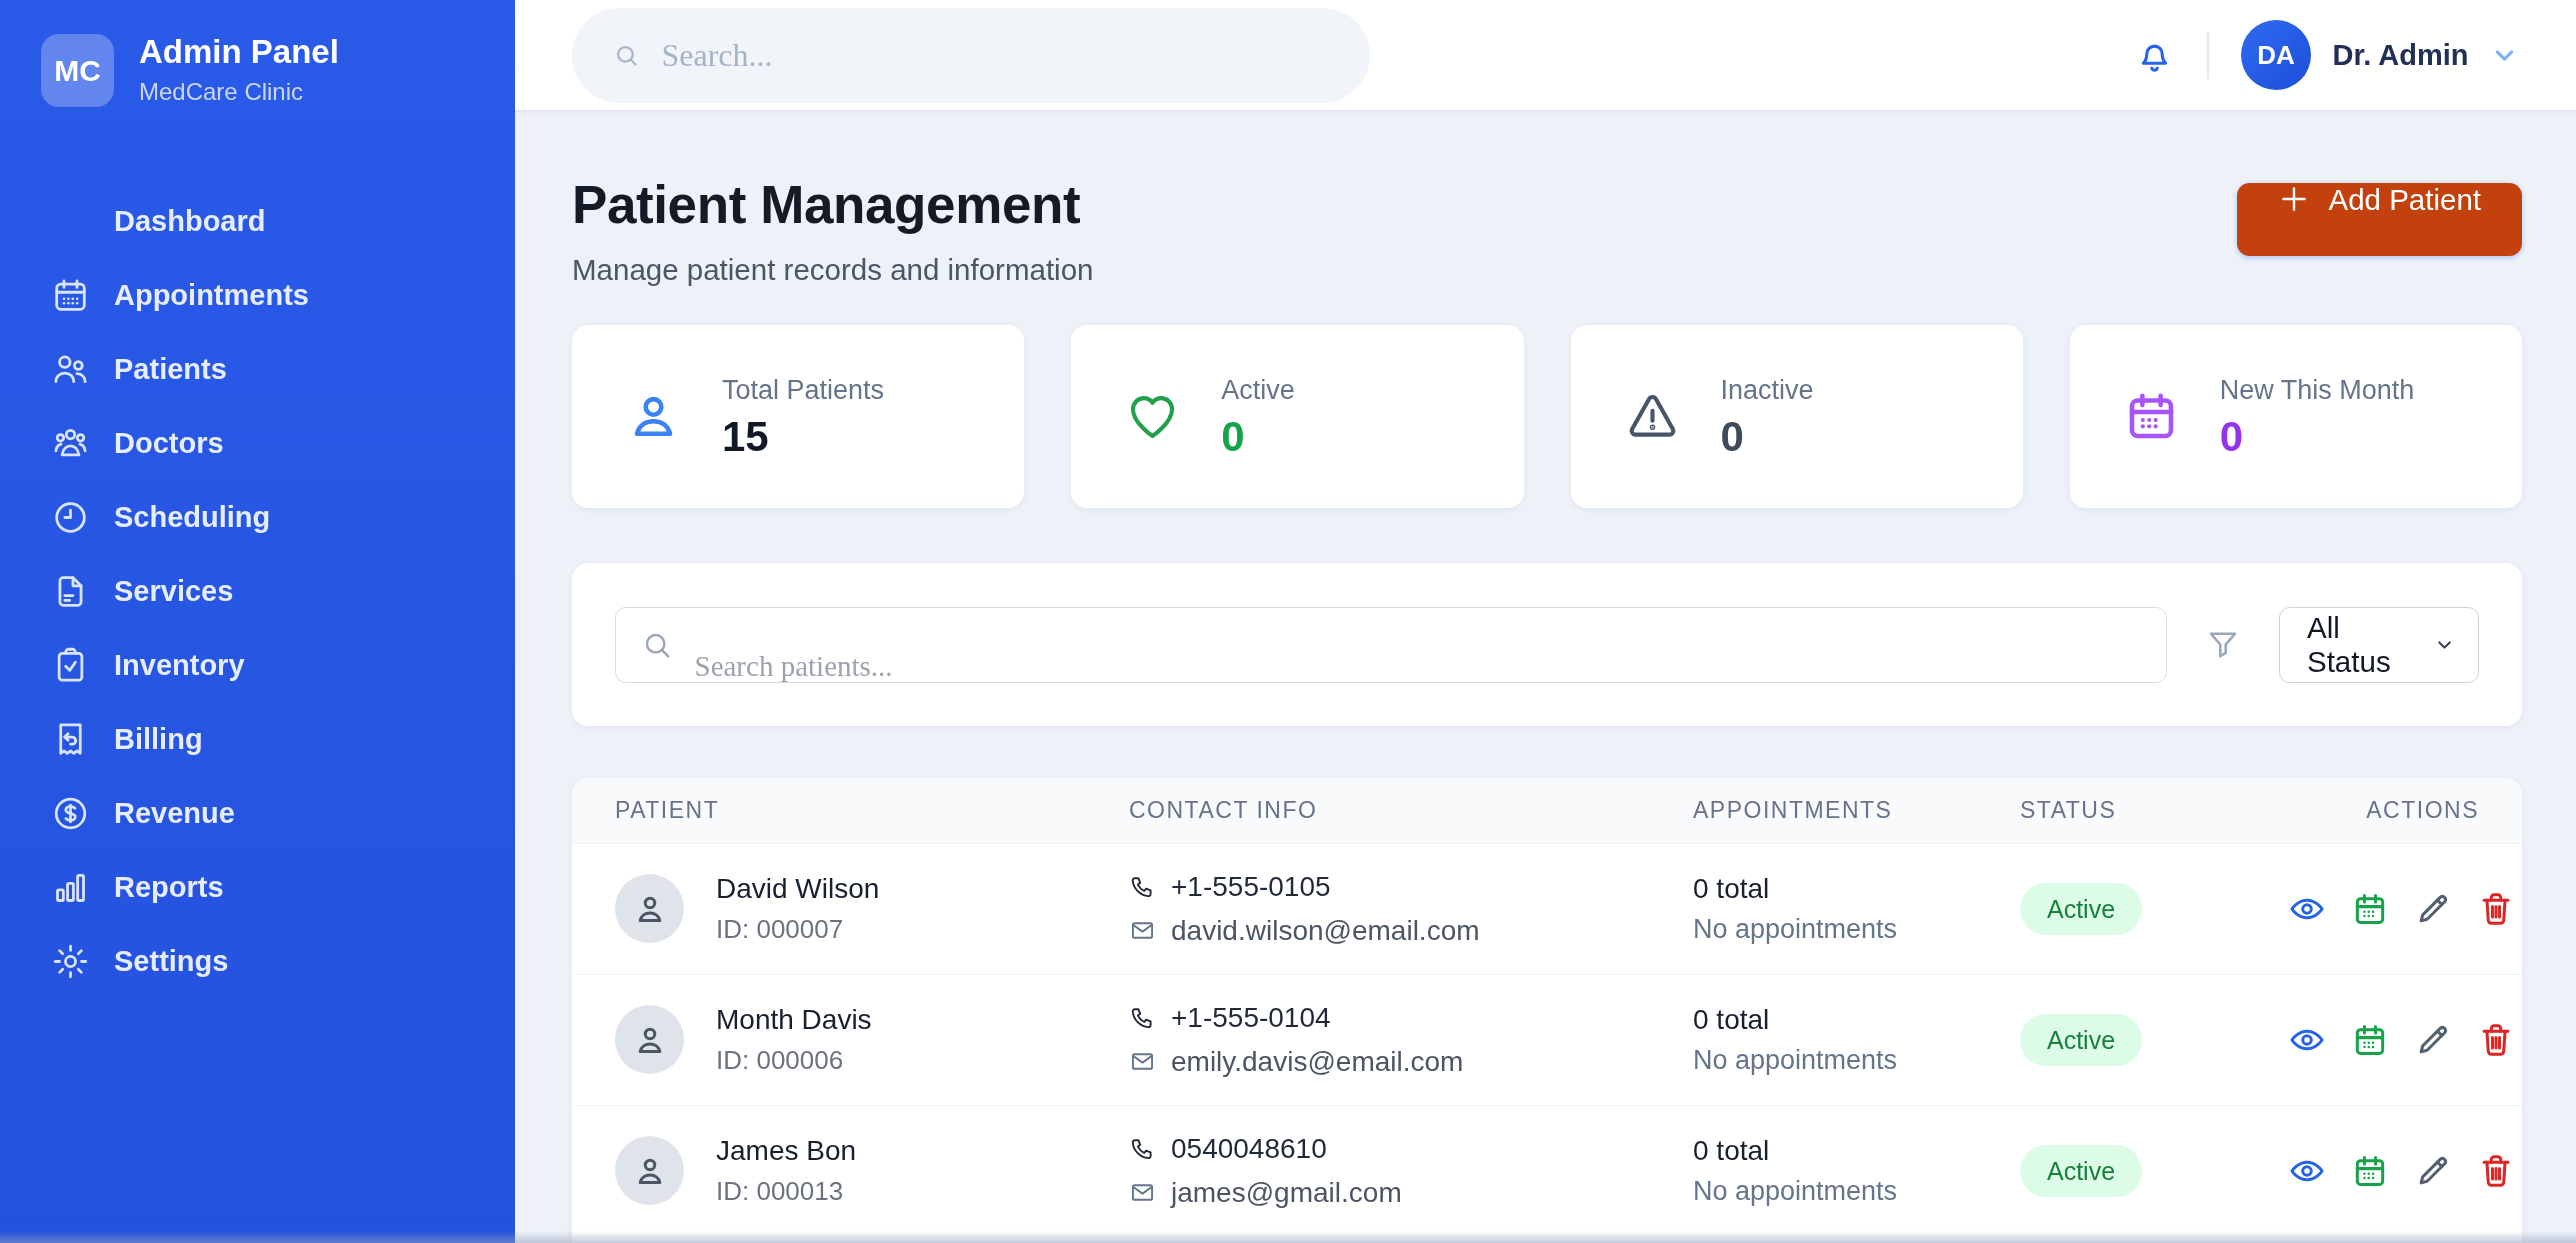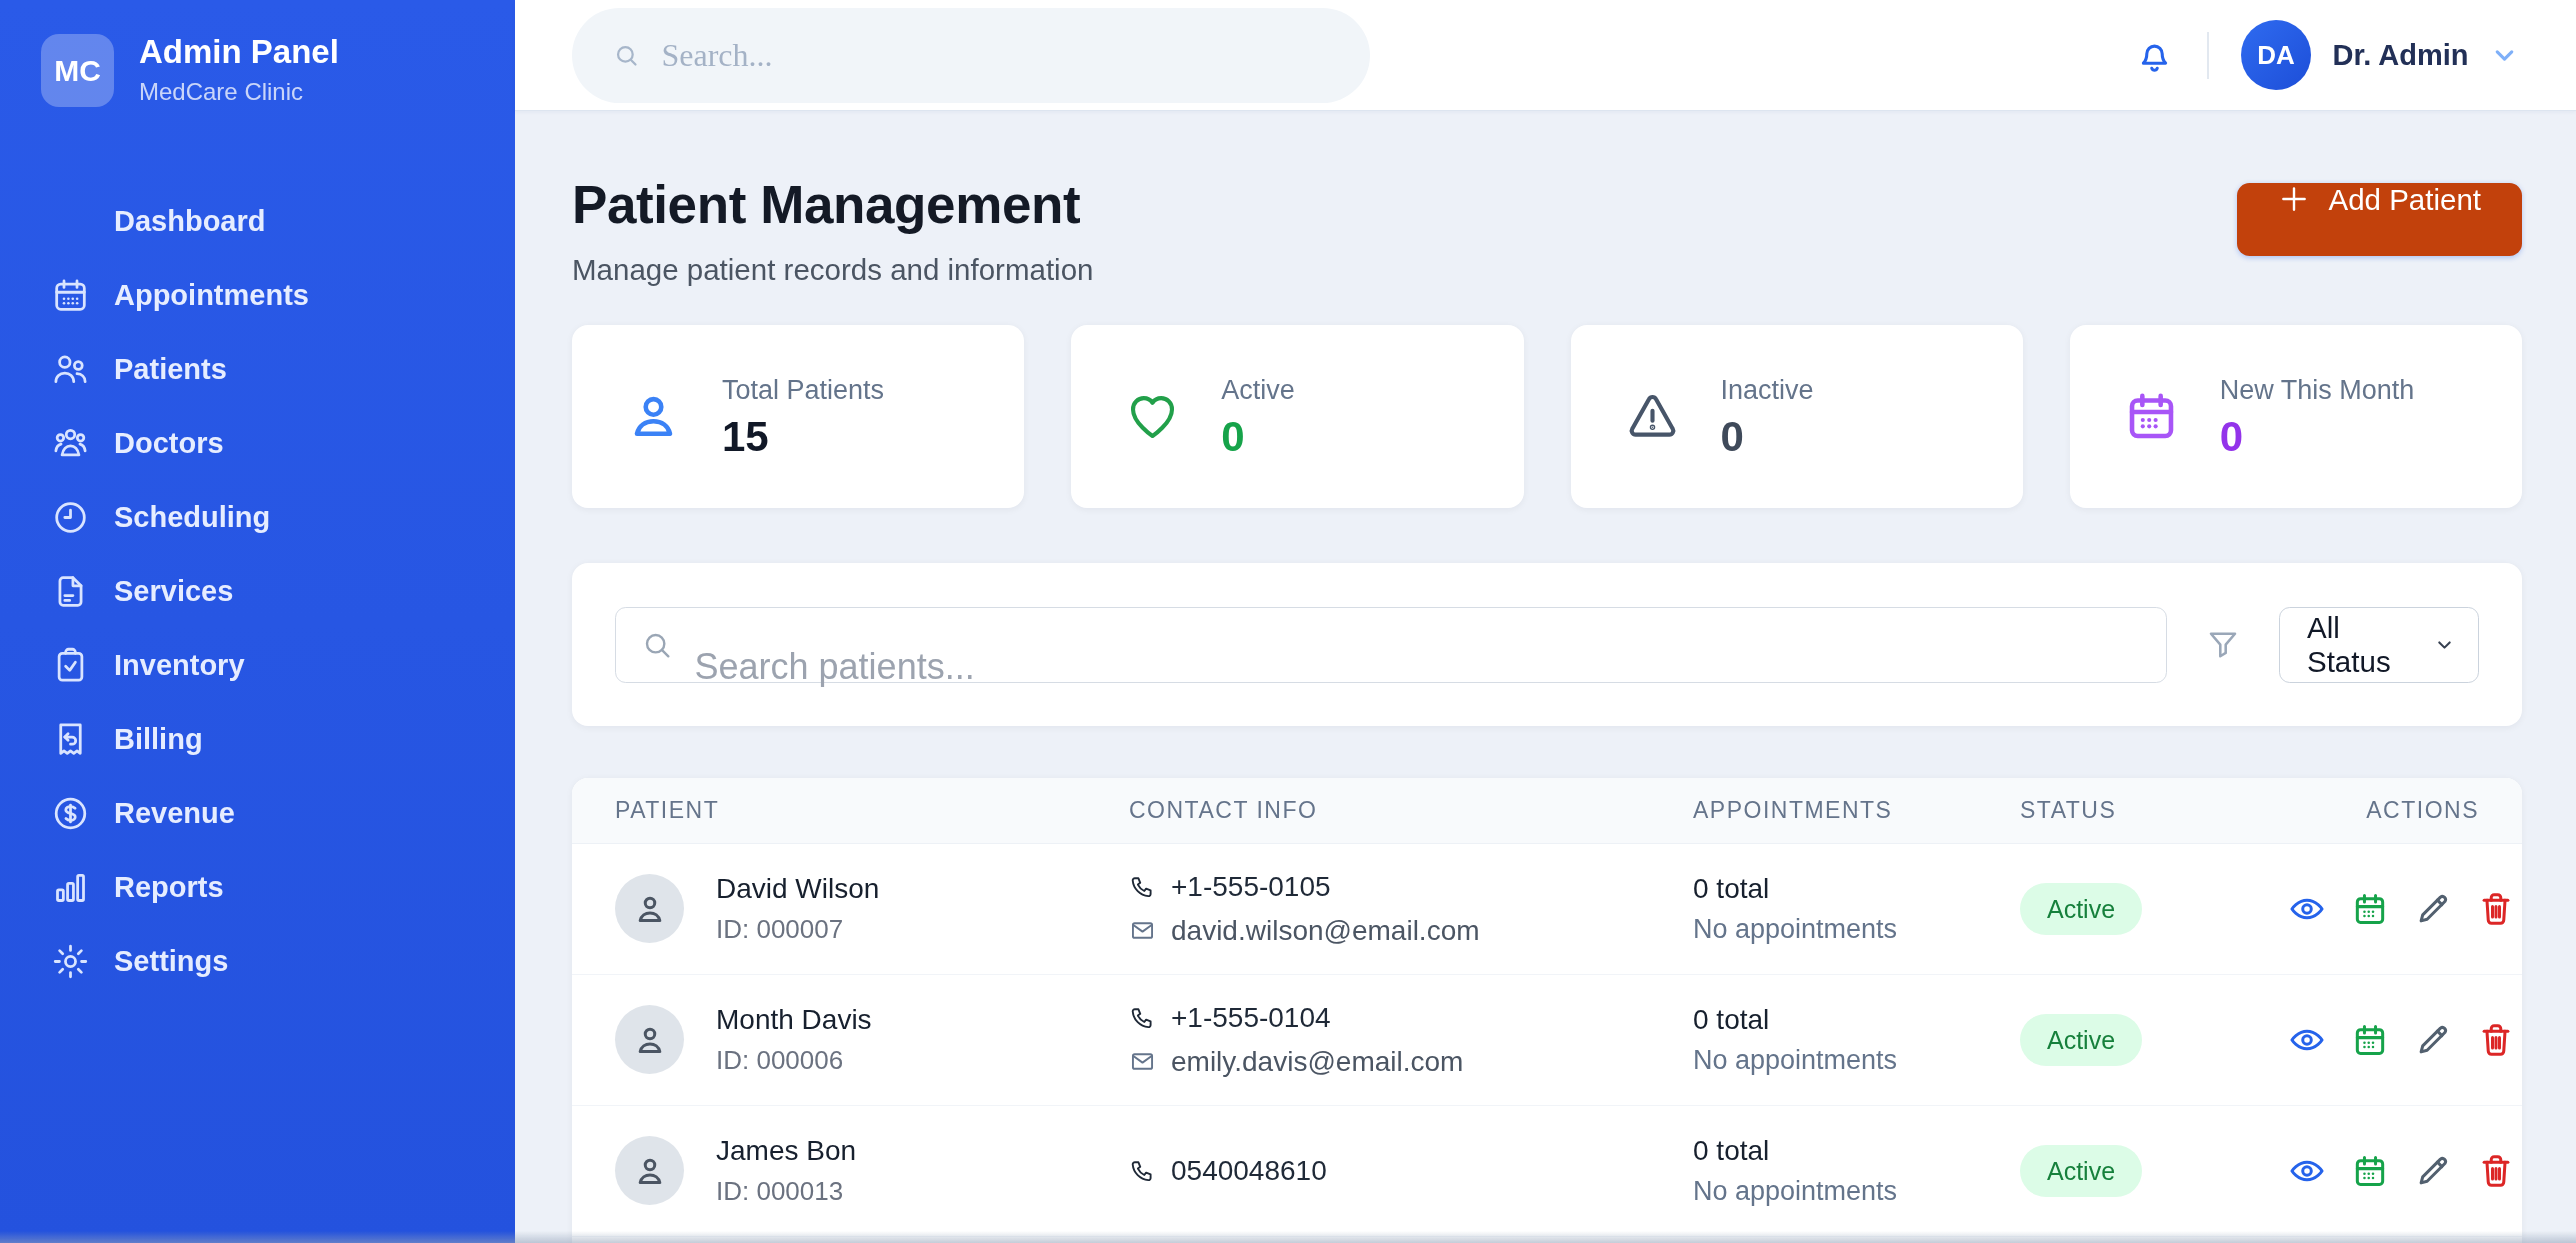--- a/index.html
+++ b/index.html
@@ -101,21 +101,21 @@
     display: flex; align-items: center; gap: 38px; padding: 0 43px;
     box-shadow: 0 1.8px 7.2px rgba(15,23,42,0.05);
   }
   .patient-search {
     flex: 1; height: 76px; border: 1.8px solid #d6dce4; border-radius: 10.7px;
     display: flex; align-items: center; gap: 21.5px; padding: 0 25px; background: #fff;
   }
   .patient-search svg { width: 32px; height: 32px; color: #9aa6b5; flex: none; }
   .patient-search input {
     flex: 1; border: none; outline: none; background: transparent;
-    font-size: 36px; color: #334155; font-family: Liberation Sans, sans-serif; margin-top: 44px;
+    font-size: 29px; color: #334155; font-family: Liberation Serif, serif; margin-top: 44px;
   }
   .patient-search input::placeholder { color: #9ca3af; }
   .funnel-ico { color: #9aa7b8; display: flex; flex: none; }
   .funnel-ico svg { width: 36px; height: 36px; }
   .status-select {
     width: 200px; height: 76px; flex: none;
     border: 1.8px solid #cbd3dd; border-radius: 10.7px;
     display: flex; align-items: center; justify-content: space-between;
     padding: 0 21.5px 0 27px; font-size: 29.5px; color: #111827; cursor: pointer; background: #fff;
   }
@@ -610,20 +610,27 @@
               <div class="p-id">ID: 000013</div>
             </div>
           </div>
           <div>
             <div class="c-line">
               <svg viewBox="0 0 24 24" fill="none" stroke="currentColor" stroke-width="1.7" stroke-linecap="round" stroke-linejoin="round">
                   <path d="M5.2 3.8h3.2l1.6 4-2.1 1.6a12.5 12.5 0 0 0 5.7 5.7l1.6-2.1 4 1.6v3.2a1.9 1.9 0 0 1-2 1.9A15.3 15.3 0 0 1 3.3 5.8a1.9 1.9 0 0 1 1.9-2z"></path>
                 </svg>
               <span>0540048610</span>
             </div>
+            <div class="c-line email-line">
+              <svg viewBox="0 0 24 24" fill="none" stroke="currentColor" stroke-width="1.7" stroke-linecap="round" stroke-linejoin="round">
+                  <rect x="3.5" y="5.5" width="17" height="13" rx="1.5"></rect>
+                  <path d="M4.5 7.5l7.5 5.5 7.5-5.5"></path>
+                </svg>
+              <span>james@gmail.com</span>
+            </div>
           </div>
           <div>
             <div class="a-total">0 total</div>
             <div class="a-note">No appointments</div>
           </div>
           <div>
             <span class="pill">Active</span>
           </div>
           <div class="actions-cell">
             <button class="icon-btn act-view">

